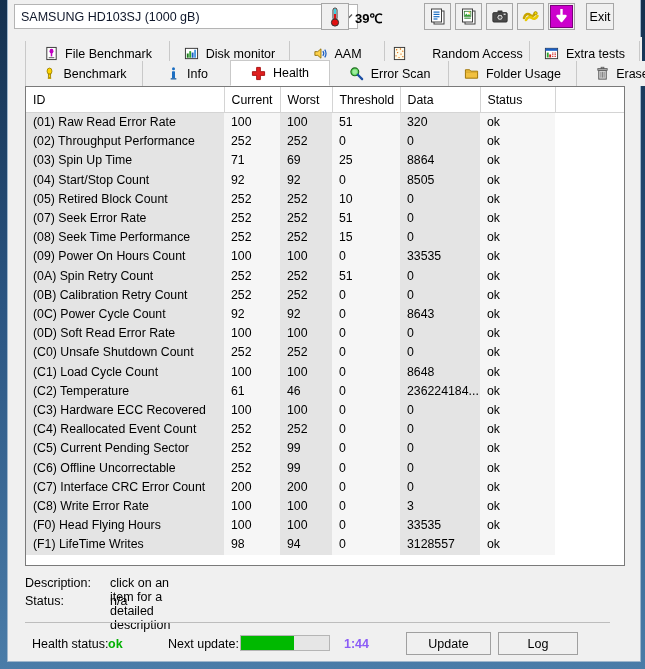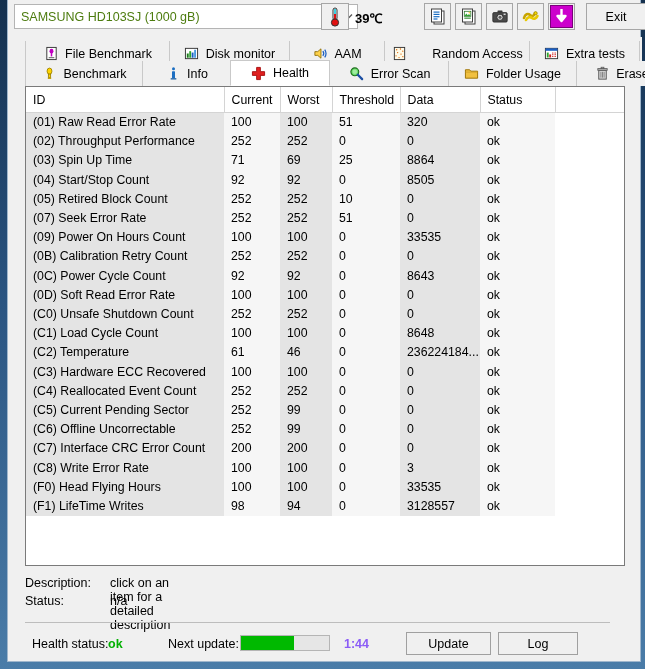--- a/index.html
+++ b/index.html
@@ -33,21 +33,21 @@
   
   .topbar {
     position: absolute; left: 0; top: 0; width: 634px; height: 37px;
   }
   .combo {
     position: absolute; left: 6px; top: 4px; width: 344px; height: 25px;
     background: #ffffff;
     border: 1px solid #b4b4b4;
     box-sizing: border-box;
     display: flex; align-items: center;
-    font-size: 12.5px; color: #4d7c0f;
+    font-size: 12.5px; color: #0f172a;
     padding-left: 6px;
   }
   .combo .cval { flex: 1; white-space: nowrap; overflow: hidden;}
   .combo .chev {
     width: 20px; text-align: center; color:#4a4a4a; font-size: 11px;
     display:flex;align-items:center;justify-content:center;
   }
   .chev svg{display:block}
 
   .tempbox {
@@ -65,21 +65,21 @@
     background: #f0f0f0; border: 1px solid #a6a6a6; box-sizing: border-box;
     display: flex; align-items: center; justify-content: center;
   }
   .tbtn.b1 { left: 416px; }
   .tbtn.b2 { left: 447px; }
   .tbtn.b3 { left: 478px; }
   .tbtn.b4 { left: 509px; }
   .tbtn.b5 { left: 540px; background:#f0f0f0; }
 
   .exitbtn {
-    position: absolute; left: 578px; top: 3px; width: 60px; height: 27px;
+    position: absolute; left: 578px; top: 3px; width: 28px; height: 27px;
     background: #f0f0f0; border: 1px solid #a6a6a6; box-sizing: border-box;
     display: flex; align-items: center; justify-content: center;
     font-size: 12.5px; color: #000;
   }
 
   
   .tabarea {
     position: absolute; left: 0; top: 37px; width: 634px; height: 49px;
     background: #f0f0f0;
   }
@@ -475,25 +475,43 @@
             <tr>
               <td class="c0">(07) Seek Error Rate</td>
               <td class="c1">252</td>
               <td class="c2">252</td>
               <td class="c3">51</td>
               <td class="c4">0</td>
               <td class="c5">ok</td>
               <td class="c6"></td>
             </tr>
             <tr>
+              <td class="c0">(08) Seek Time Performance</td>
+              <td class="c1">252</td>
+              <td class="c2">252</td>
+              <td class="c3">15</td>
+              <td class="c4">0</td>
+              <td class="c5">ok</td>
+              <td class="c6"></td>
+            </tr>
+            <tr>
               <td class="c0">(09) Power On Hours Count</td>
               <td class="c1">100</td>
               <td class="c2">100</td>
               <td class="c3">0</td>
               <td class="c4">33535</td>
+              <td class="c5">ok</td>
+              <td class="c6"></td>
+            </tr>
+            <tr>
+              <td class="c0">(0A) Spin Retry Count</td>
+              <td class="c1">252</td>
+              <td class="c2">252</td>
+              <td class="c3">51</td>
+              <td class="c4">0</td>
               <td class="c5">ok</td>
               <td class="c6"></td>
             </tr>
             <tr>
               <td class="c0">(0B) Calibration Retry Count</td>
               <td class="c1">252</td>
               <td class="c2">252</td>
               <td class="c3">0</td>
               <td class="c4">0</td>
               <td class="c5">ok</td>

